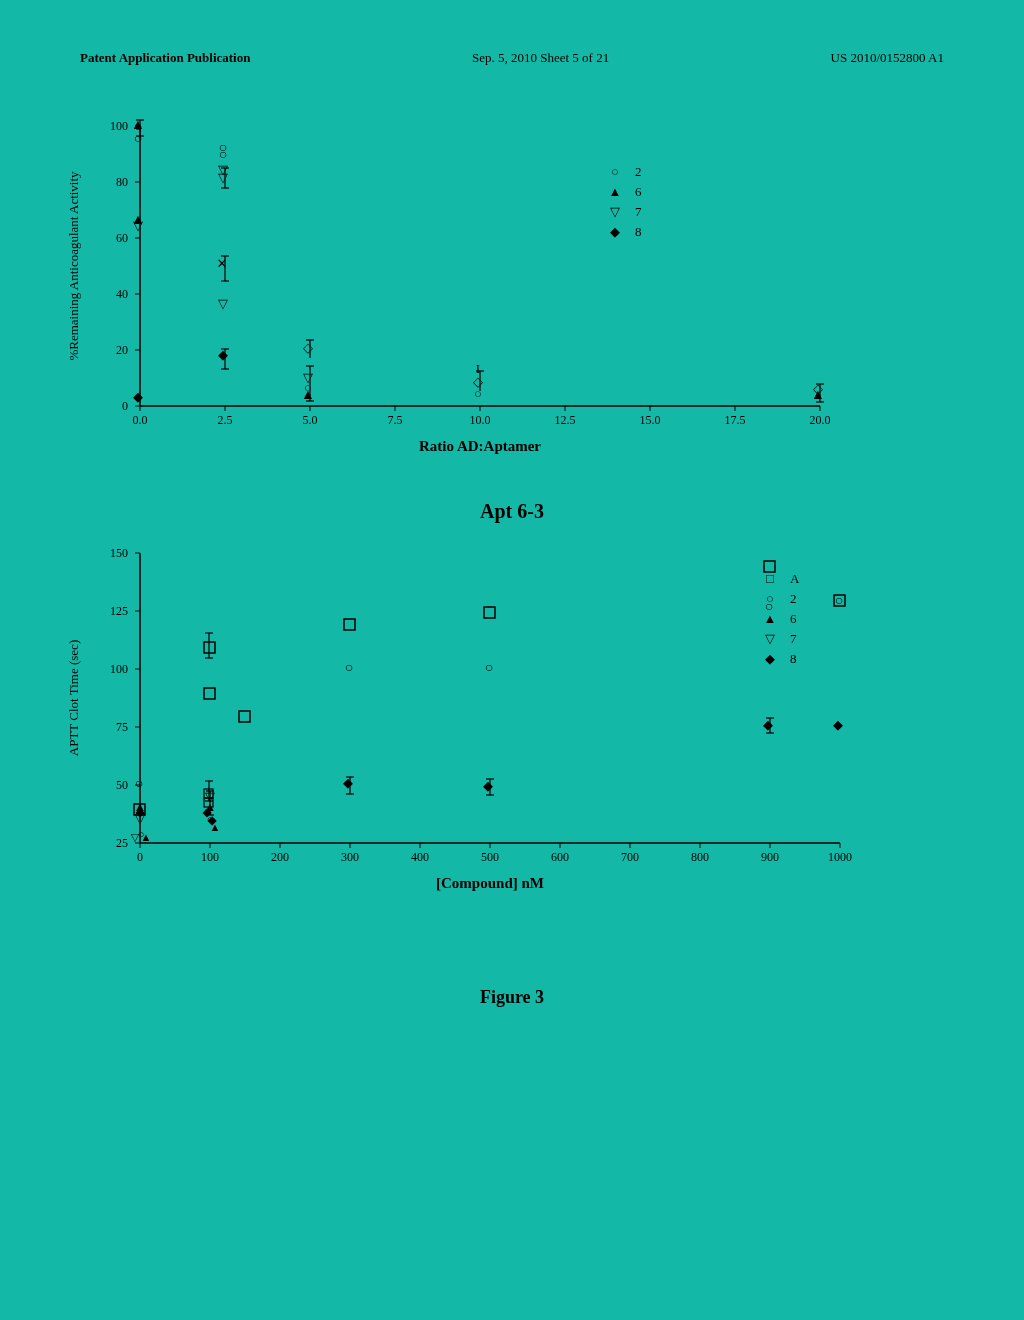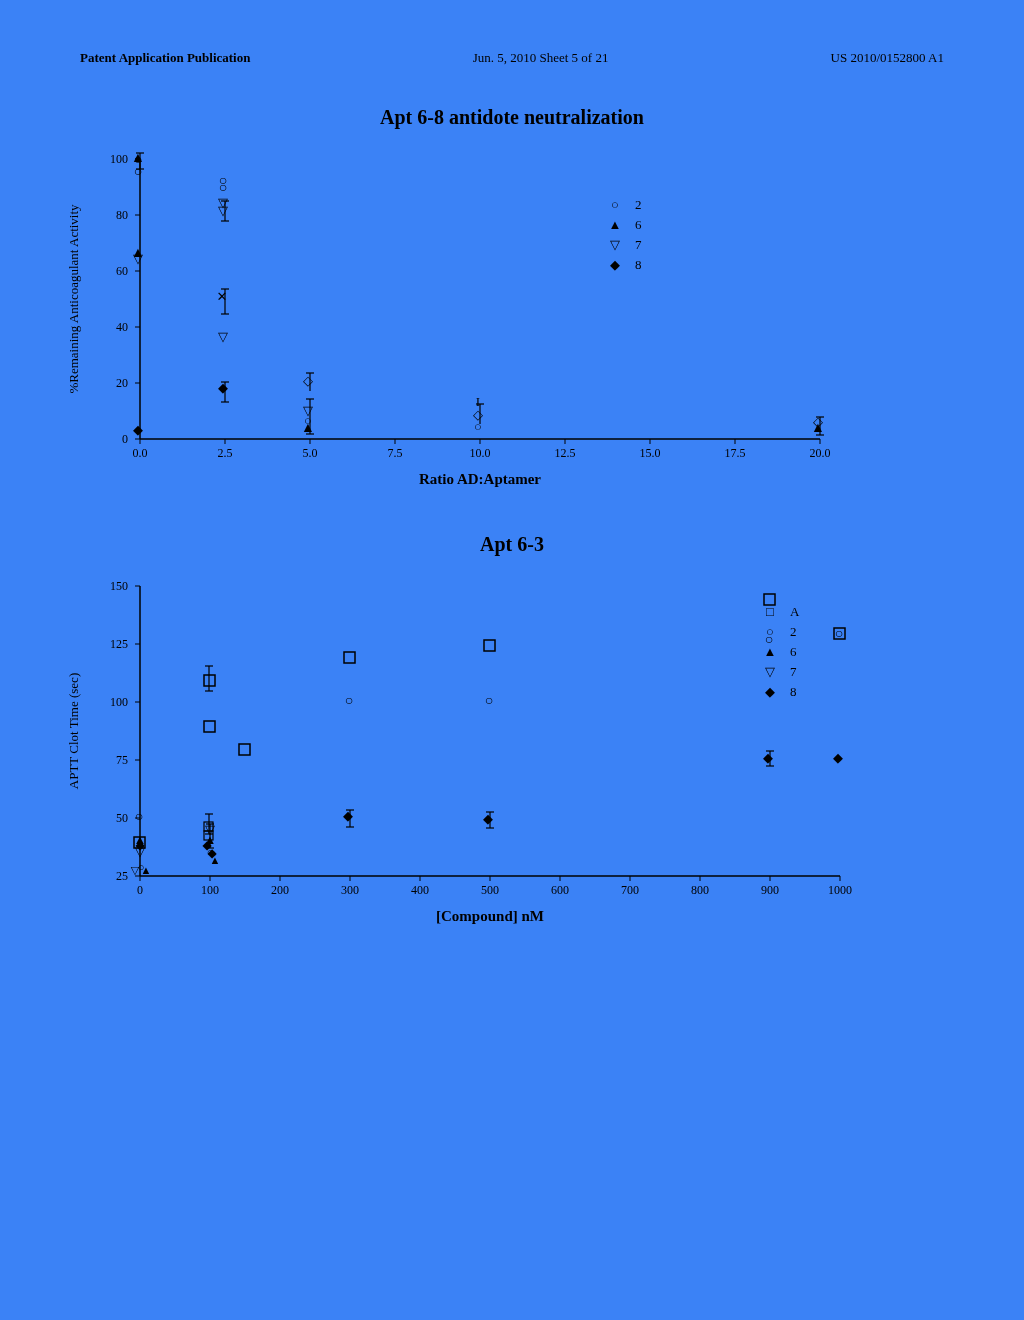--- a/index.html
+++ b/index.html
@@ -6,21 +6,21 @@
     body {
       background: #fff;
       font-family: 'Times New Roman', Times, serif;
       width: 1024px;
       min-height: 1320px;
       position: relative;
     }
     .page {
       width: 1024px;
       min-height: 1320px;
-      background: #3b82f6;
+      background: #14b8a6;
       padding: 0;
       position: relative;
     }
     .header {
       display: flex;
       justify-content: space-between;
       padding: 50px 80px 20px 80px;
       font-size: 14px;
       font-style: italic;
     }
@@ -55,27 +55,26 @@
       margin-top: 20px;
     }
   </style>
 </head>
 <body>
 
 <div class="page">
 
   <div class="header">
     <span class="left">Patent Application Publication</span>
-    <span>Jun. 5, 2010   Sheet 5 of 21</span>
+    <span>Sep. 5, 2010   Sheet 5 of 21</span>
     <span>US 2010/0152800 A1</span>
   </div>
 
   <div class="charts-container">
 
-    <div class="chart-title">Apt 6-8 antidote neutralization</div>
 
     <div class="chart-section">
       <svg width="860" height="360">
 
         <line x1="80" y1="20" x2="80" y2="300" stroke="black" stroke-width="1.5"></line>
         <line x1="80" y1="300" x2="760" y2="300" stroke="black" stroke-width="1.5"></line>
 
         <line x1="75" y1="300" x2="80" y2="300" stroke="black" stroke-width="1"></line>
         <text x="68" y="304" font-size="12" text-anchor="end">0</text>
 
@@ -345,14 +344,15 @@
         <rect x="144" y="256" width="9" height="9" fill="none" stroke="black" stroke-width="1.2"></rect>
         <line x1="149" y1="248" x2="149" y2="268" stroke="black" stroke-width="1.2"></line>
         <line x1="145" y1="248" x2="153" y2="248" stroke="black" stroke-width="1.2"></line>
         <line x1="145" y1="268" x2="153" y2="268" stroke="black" stroke-width="1.2"></line>
 
       </svg>
     </div>
 
   </div>
 
+  <div class="figure-label">Figure 3</div>
 
 </div>
 
 </body></html>

